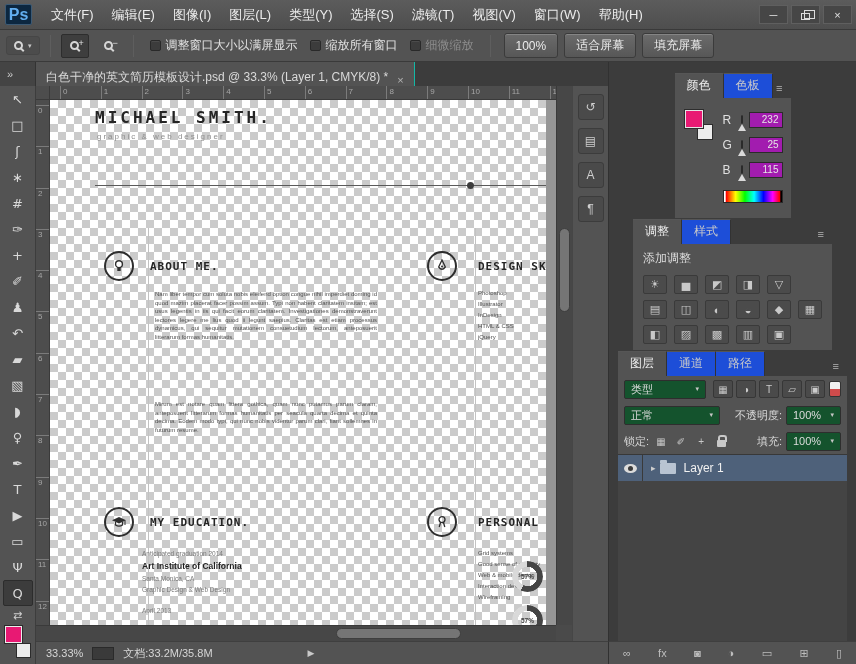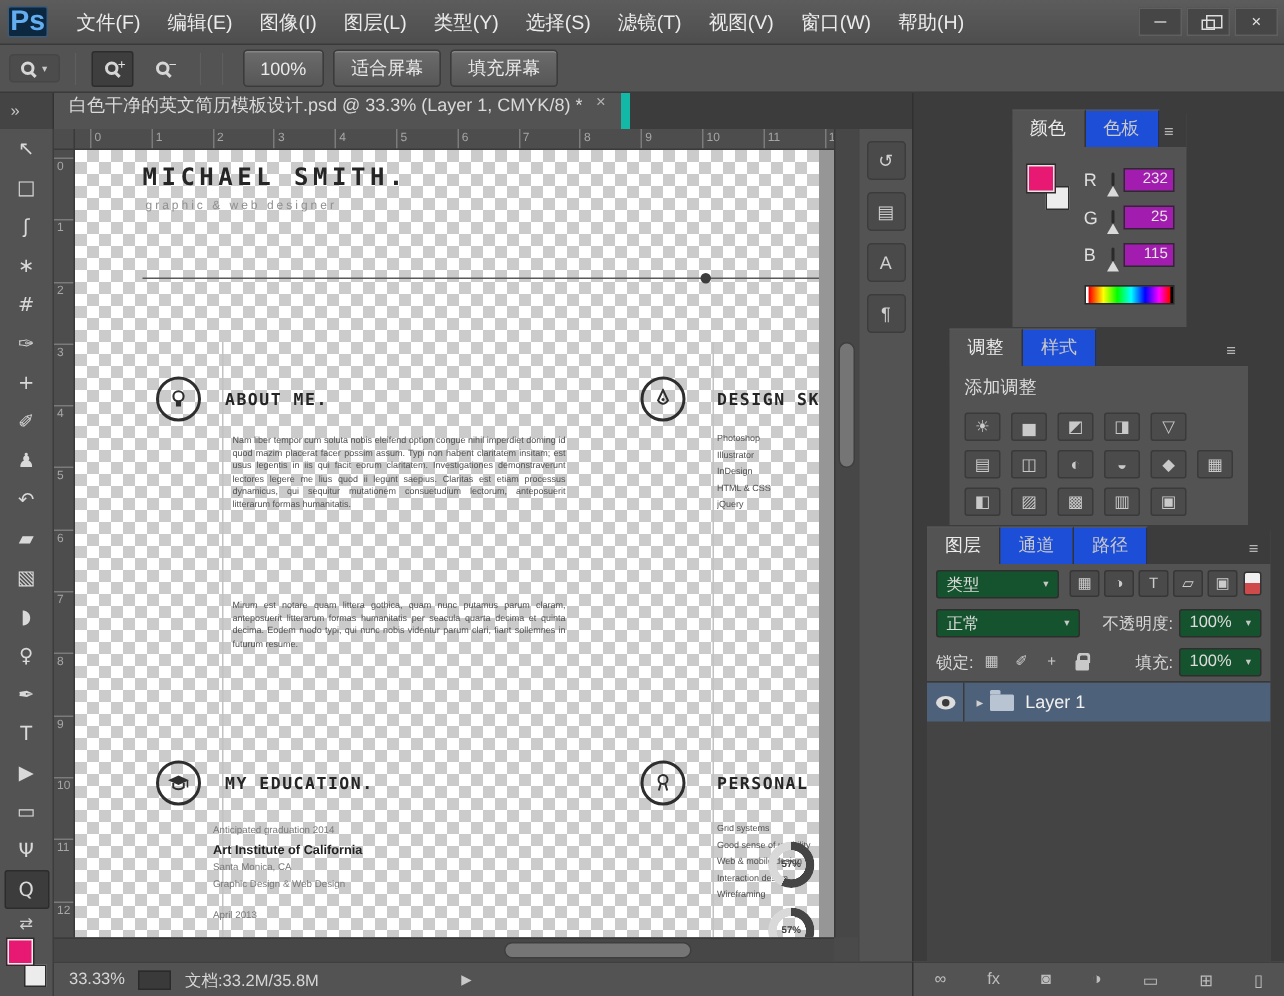--- a/index.html
+++ b/index.html
@@ -2,21 +2,21 @@
 <html><head>
 <meta charset="utf-8">
 <style>
   *{margin:0;padding:0;box-sizing:border-box;font-family:"Liberation Sans","DejaVu Sans",sans-serif;}
   html,body{width:856px;height:664px;overflow:hidden;}
   body{background:#535353;position:relative;}
   #app{position:absolute;inset:0;}
 
   
   #menubar{position:absolute;left:0;top:0;width:856px;height:30px;background:linear-gradient(#5c5c5c,#4e4e4e);border-bottom:1px solid #393939;display:flex;align-items:center;z-index:6;}
-  .ps-logo{width:27px;height:21px;margin:0 10px 0 5px;background:#0c2740;color:#62aef0;font-weight:bold;font-size:19px;display:flex;align-items:center;justify-content:center;border:1px solid #3c5a75;border-radius:2px;}
+  .ps-logo{width:27px;height:21px;margin:0 10px 0 5px;background:#0c2740;color:#62aef0;font-weight:bold;font-size:16px;display:flex;align-items:center;justify-content:center;border:1px solid #3c5a75;border-radius:2px;}
   #menus{display:flex;height:100%;}
   .menu-item{font-size:13px;color:#ececec;padding:0 9px;line-height:29px;white-space:nowrap;cursor:default;}
   .win-controls{margin-left:auto;display:flex;gap:3px;margin-right:4px;}
   .wbtn{width:29px;height:19px;background:#464646;border:1px solid #5f5f5f;color:#e3e3e3;font-size:11px;display:flex;align-items:center;justify-content:center;}
   .restore-glyph{position:relative;width:9px;height:7px;border:1px solid #ddd;background:transparent;margin-top:3px;}
   .restore-glyph::before{content:"";position:absolute;top:-4px;left:2px;width:9px;height:7px;border:1px solid #ddd;}
 
   
   #optionsbar{position:absolute;top:30px;left:0;width:856px;height:32px;background:#535353;border-bottom:1px solid #3a3a3a;display:flex;align-items:center;padding:0 6px;gap:6px;z-index:5;}
   .mag{width:9px;height:9px;border:2px solid #d6d6d6;border-radius:50%;position:relative;display:inline-block;flex:none;}
@@ -30,21 +30,21 @@
   .cb-group{display:flex;align-items:center;}
   .cb-wrap{display:flex;align-items:center;gap:5px;font-size:12px;color:#e2e2e2;margin:0 6px;white-space:nowrap;}
   .cb-wrap.disabled{color:#8d8d8d;}
   .cb{width:11px;height:11px;background:#3c3c3c;border:1px solid #292929;box-shadow:inset 0 1px 0 rgba(255,255,255,.08);border-radius:2px;flex:none;}
   .opt-buttons{display:flex;}
   .opt-btn{font-size:12px;color:#ebebeb;padding:3px 11px;background:linear-gradient(#6b6b6b,#575757);border:1px solid #3b3b3b;border-radius:3px;box-shadow:inset 0 1px 0 rgba(255,255,255,.18);margin:0 3px;white-space:nowrap;}
 
   
   #tabbar{position:absolute;top:62px;left:0;width:608px;height:24px;background:#3c3c3c;display:flex;}
   .collapse-cell{width:36px;display:flex;align-items:center;padding-left:7px;color:#c9c9c9;font-size:11px;background:#444444;border-right:1px solid #333;}
-  .doc-tab{display:flex;align-items:flex-start;gap:9px;padding:0 10px;background:#535353;border-right:6px solid #14b8a6;}
+  .doc-tab{display:flex;align-items:flex-end;gap:9px;padding:0 10px;background:#535353;border-right:1px solid #14b8a6;}
   .tab-title{font-size:12px;color:#dadada;white-space:nowrap;max-width:352px;overflow:hidden;}
   .tab-close{color:#b3b3b3;font-size:11px;}
 
   
   #toolbar{position:absolute;left:0;top:86px;width:36px;height:578px;background:#535353;border-right:1px solid #3d3d3d;display:flex;flex-direction:column;align-items:center;}
   #tools{display:flex;flex-direction:column;}
   .tool{width:30px;height:26px;display:flex;align-items:center;justify-content:center;}
   .tool-glyph{font-size:13px;color:#d9d9d9;font-family:"DejaVu Sans",sans-serif;}
   .swap{font-size:11px;color:#cfcfcf;margin-top:3px;}
   .swatch-stack{position:relative;width:26px;height:32px;margin-top:4px;}
@@ -195,20 +195,35 @@
     <div class="sep"></div>
     <button class="opt-toggle pressed">
       <span class="mag"></span>
         <span class="pm">+</span>
     </button>
     <button class="opt-toggle">
       <span class="mag"></span>
         <span class="pm">−</span>
     </button>
     <div class="sep"></div>
+    <div class="cb-group">
+
+    <label class="cb-wrap">
+        <span class="cb"></span>
+        <span>调整窗口大小以满屏显示</span>
+      </label>
+        <label class="cb-wrap">
+        <span class="cb"></span>
+        <span>缩放所有窗口</span>
+      </label>
+        <label class="cb-wrap disabled">
+        <span class="cb"></span>
+        <span>细微缩放</span>
+      </label>
+      </div>
     <div class="sep"></div>
     <div class="opt-buttons">
 
     <button class="opt-btn">100%</button>
         <button class="opt-btn">适合屏幕</button>
         <button class="opt-btn">填充屏幕</button>
       </div>
   </div>
 
   <div id="tabbar">

